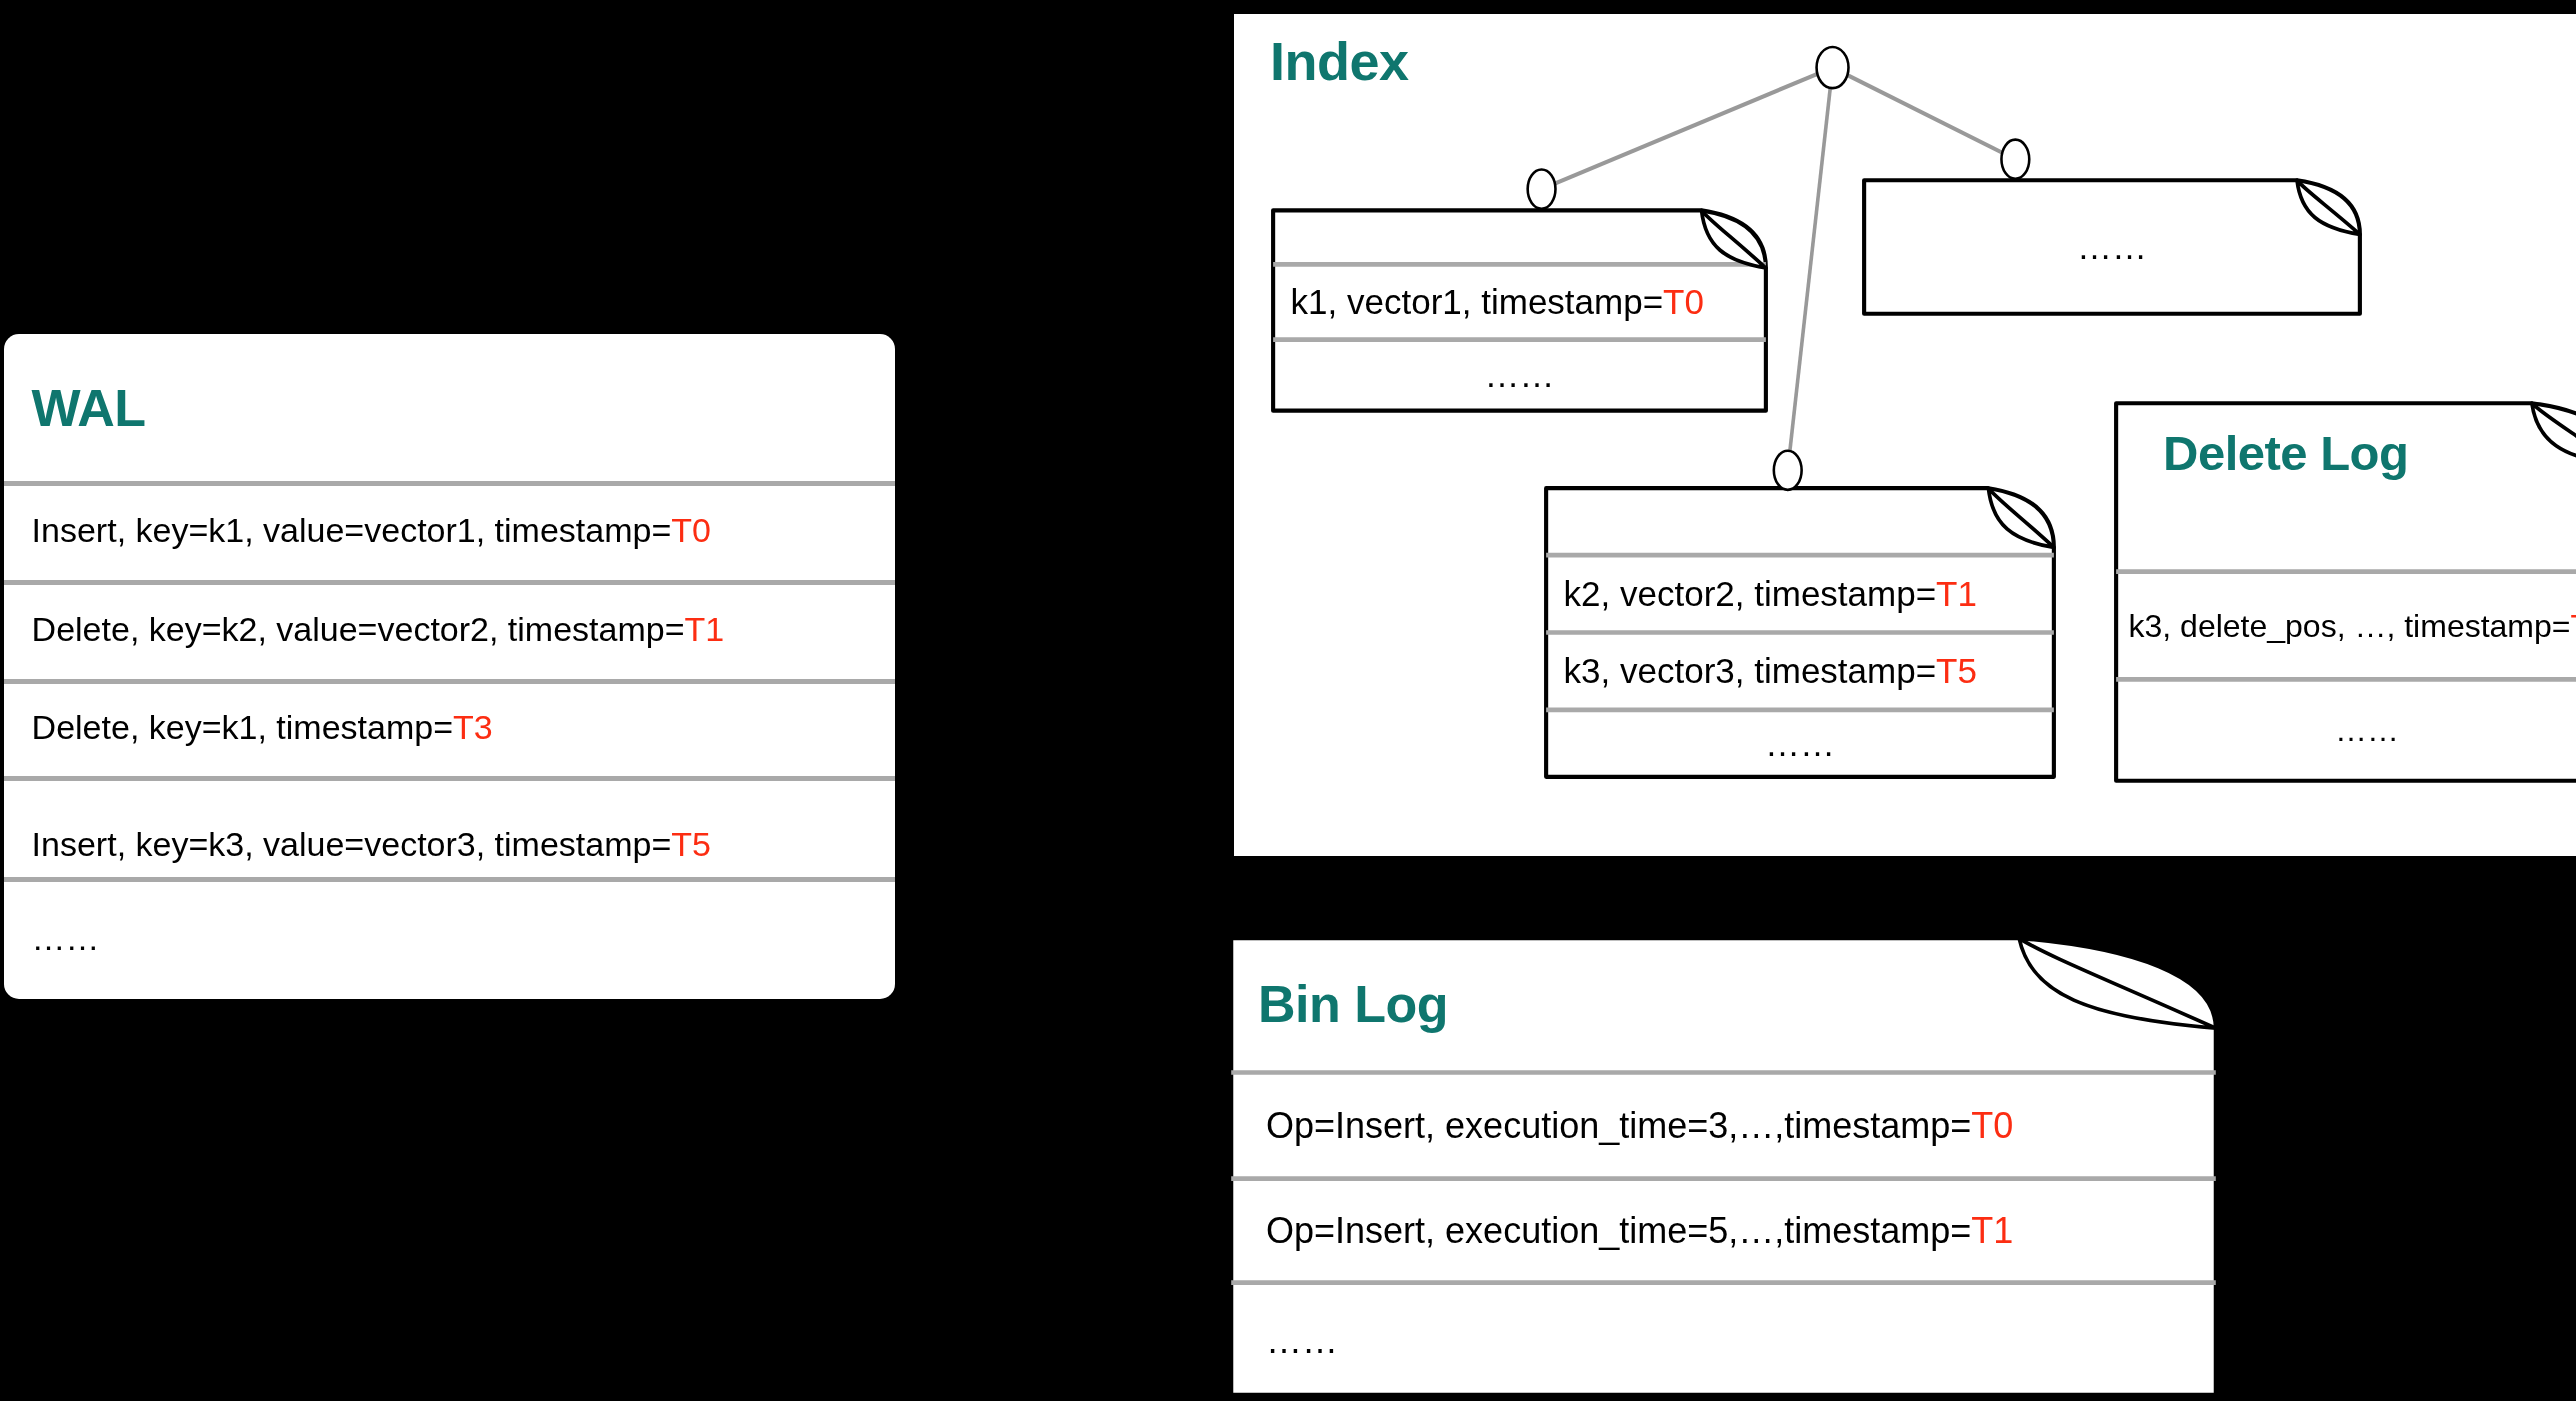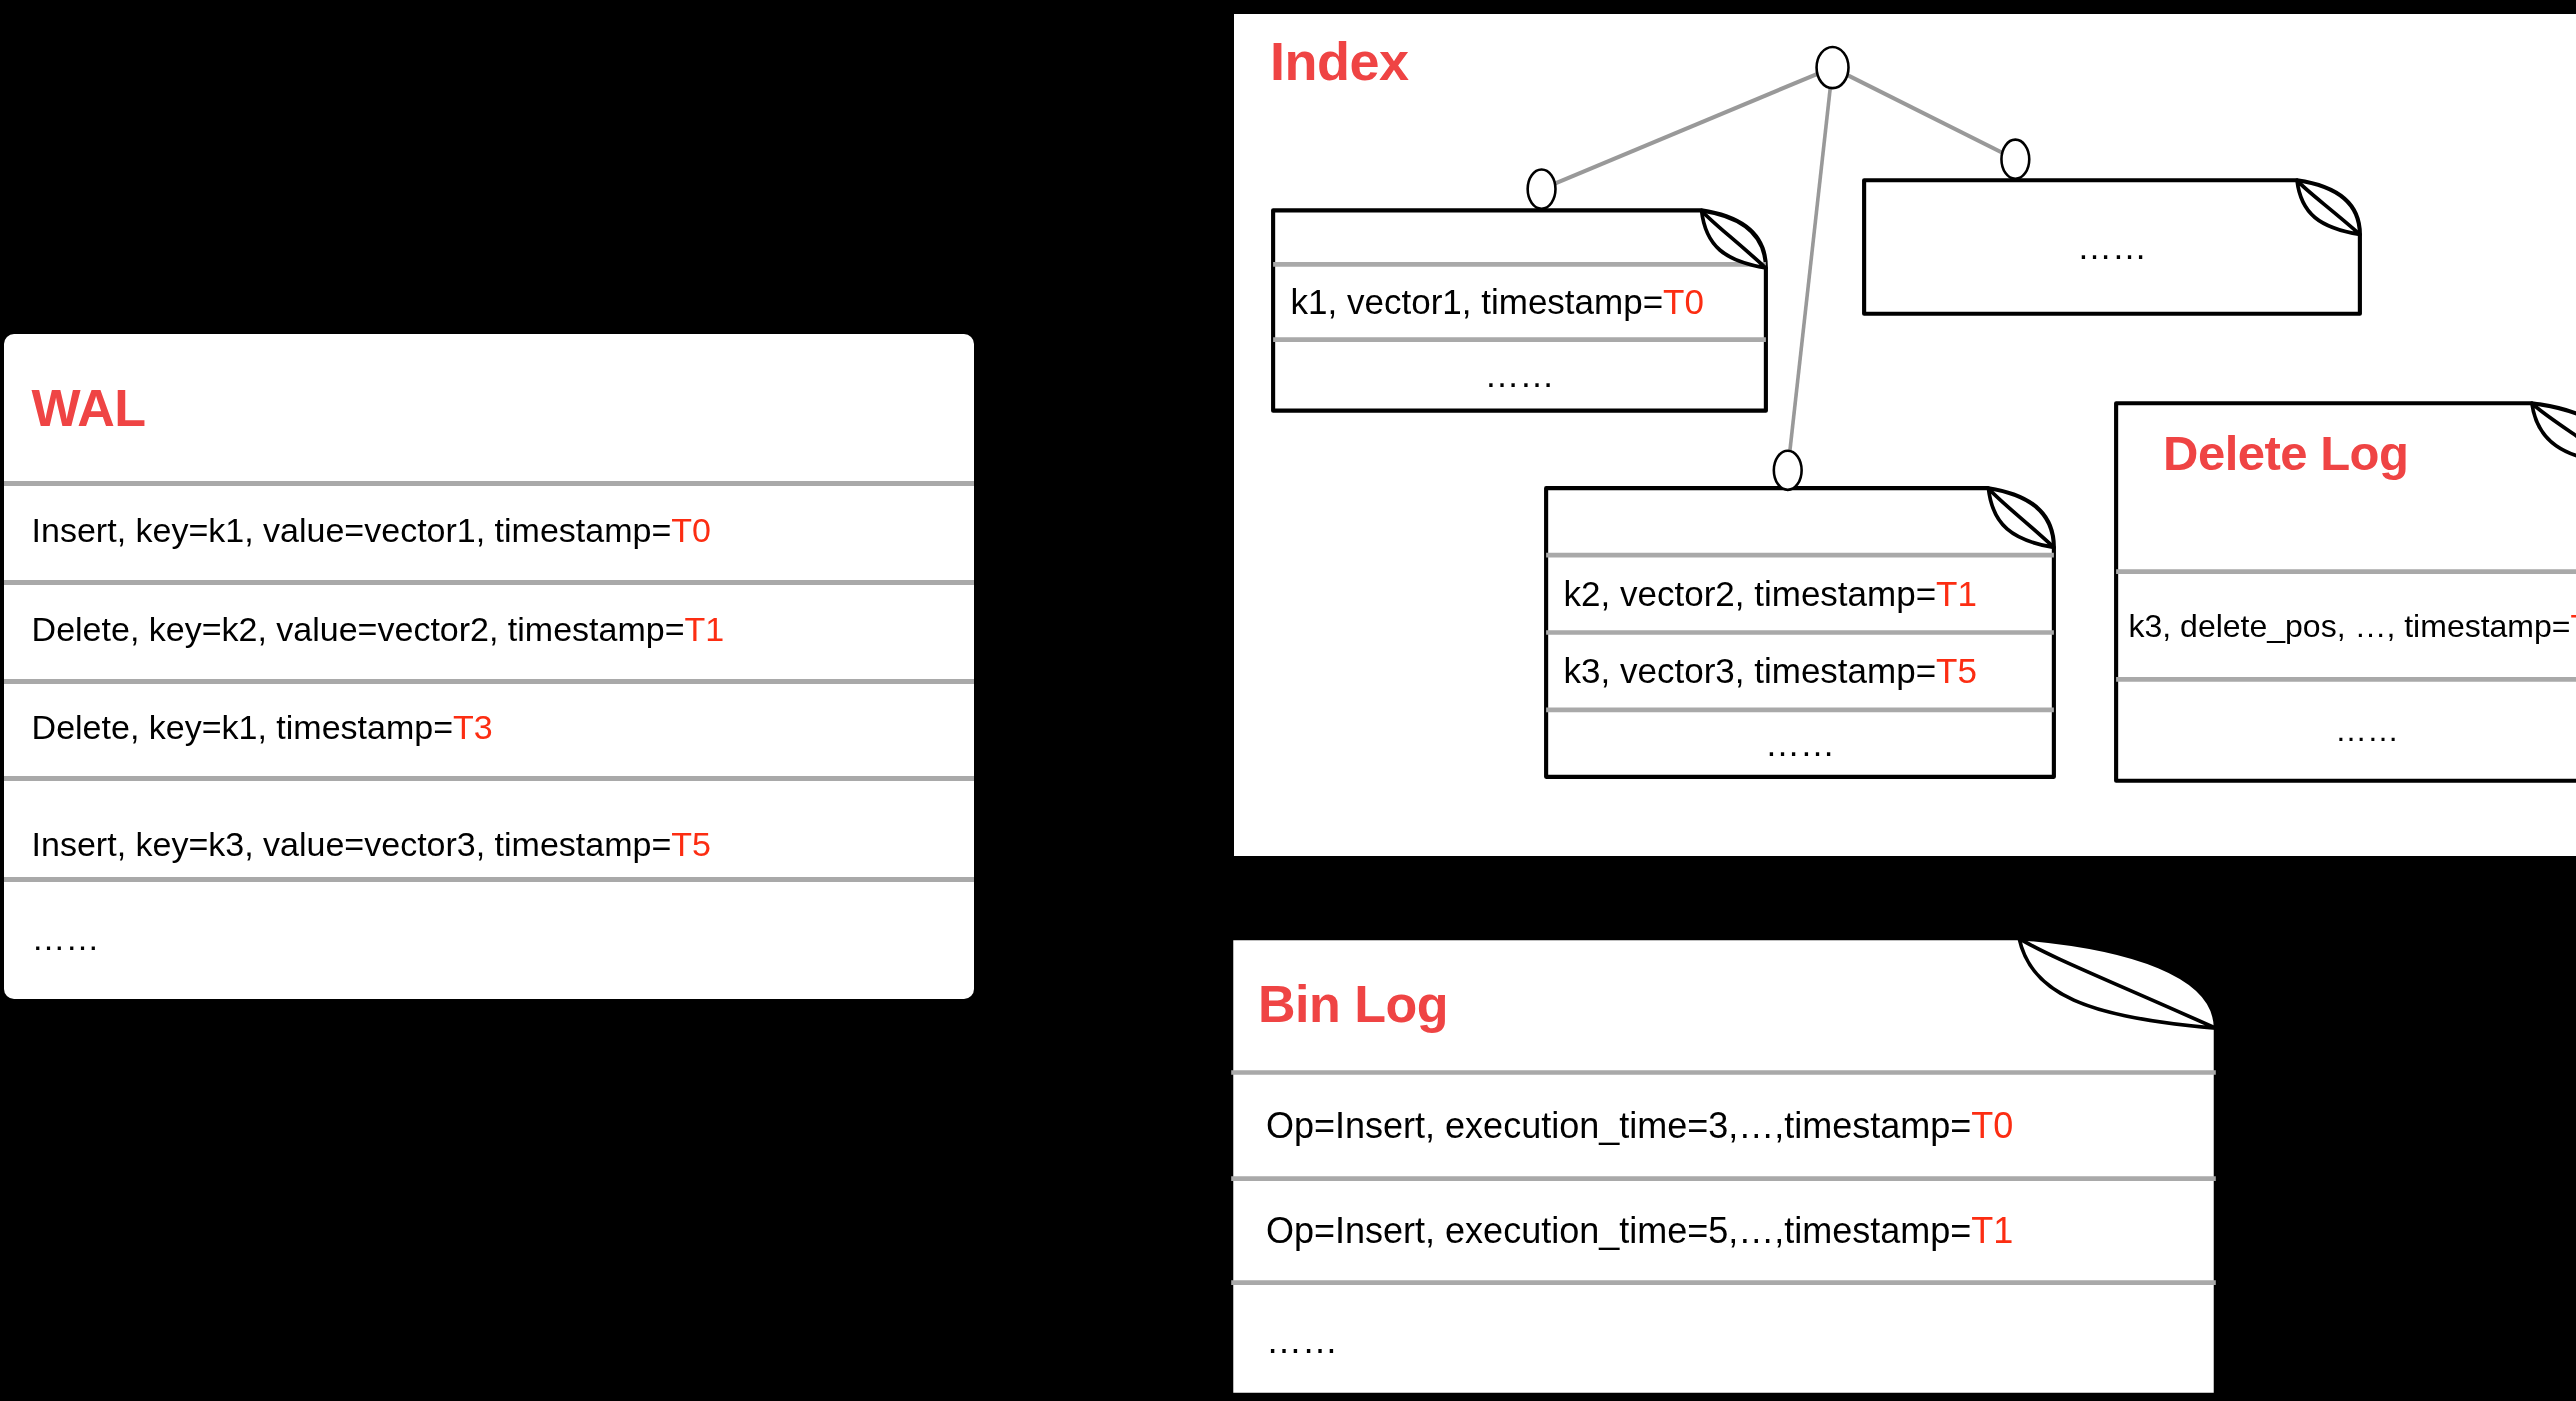--- a/index.html
+++ b/index.html
@@ -4,25 +4,25 @@
 <style>
   html,body{margin:0;padding:0;background:#000;}
   #canvas{
     position:relative;
     width:2817px;height:1402px;
     background:var(--bg,#000);
     font-family:"Liberation Sans","DejaVu Sans",sans-serif;
     overflow:hidden;
   }
   .panel{position:absolute;background:var(--paper,#fff);}
-  .wal{left:3.6px;top:334px;width:970px;height:665px;border-radius:10px;}
+  .wal{left:3.6px;top:334px;width:891px;height:665px;border-radius:15px;}
   .index{left:1234px;top:14.4px;width:1401px;height:842px;}
   .ptitle{
     position:absolute;display:flex;align-items:center;
-    font-weight:700;color:#ef4444;letter-spacing:-0.5px;white-space:nowrap;
+    font-weight:700;color:#0f766e;letter-spacing:-0.5px;white-space:nowrap;
   }
   .wal .ptitle{left:28px;top:0;height:147px;font-size:52px;}
   .idx-title{left:36px;top:15.5px;height:62px;font-size:54px;}
   .dl-title{left:23px;top:0;height:108px;font-size:49px;margin-left:28px;}
   .bl-title{left:31px;top:0;height:139px;font-size:52px;}
   .divider{position:absolute;left:0;right:0;height:4.6px;background:var(--divider,#a9a9a9);}
   .row{
     position:absolute;left:0;right:0;display:flex;align-items:center;
     font-size:34px;color:#000;white-space:nowrap;
   }

